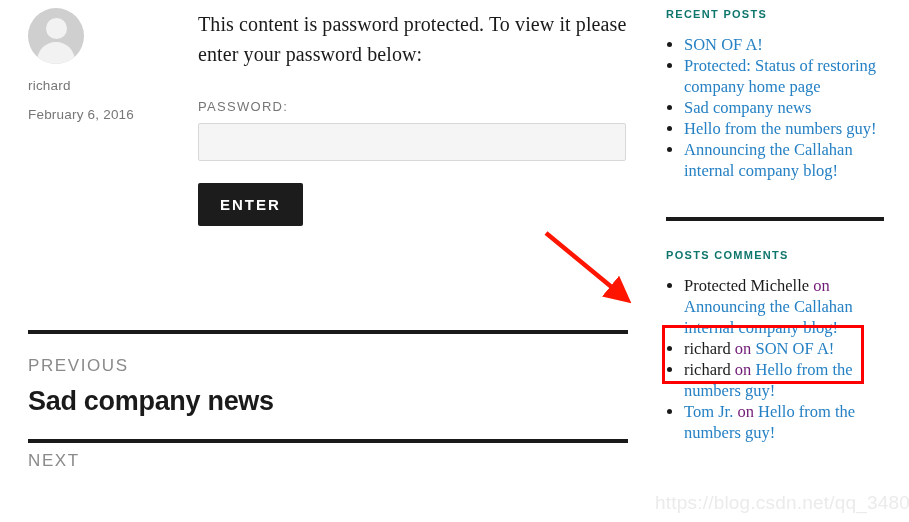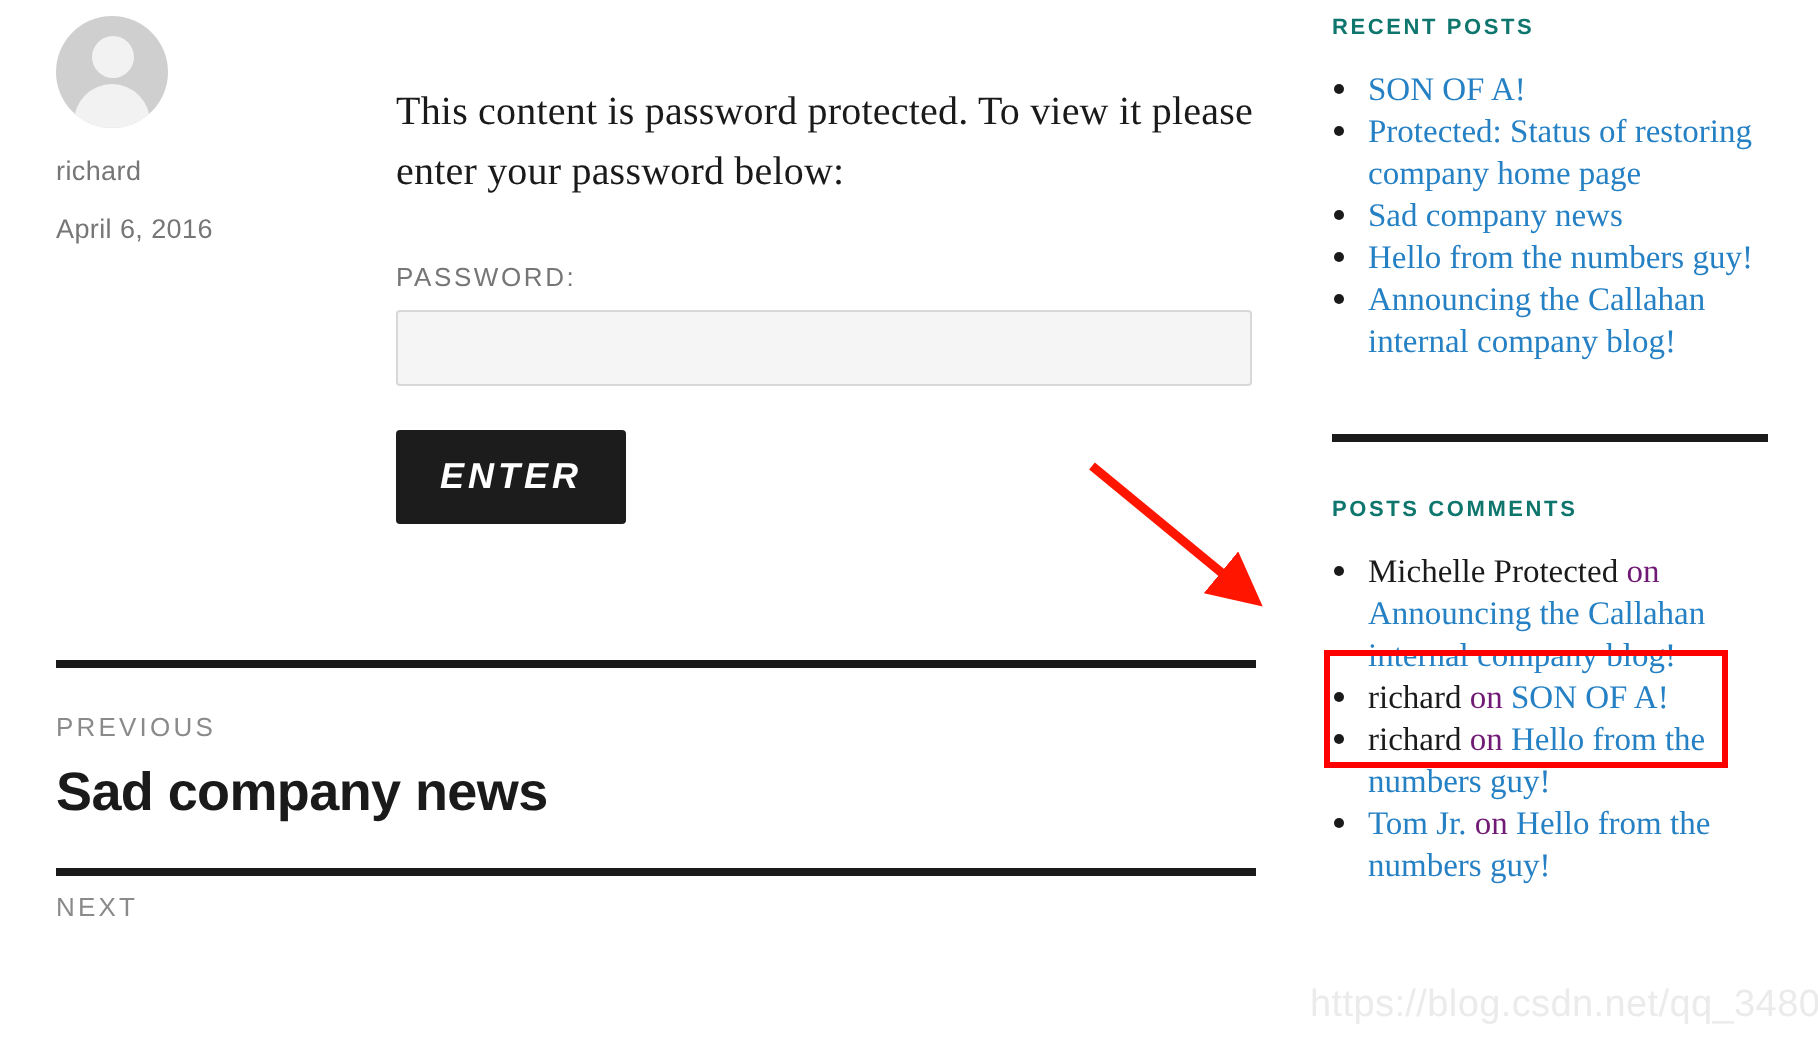--- a/index.html
+++ b/index.html
@@ -68,21 +68,20 @@
     color: #767676;
     letter-spacing: 0.2px;
   }
 
   
   .content-col {
     position: absolute;
     left: 198px;
     top: 0px;
     width: 430px;
-    margin-top: 32px;
   }
   .pw-intro {
     font-family: "Liberation Serif", serif;
     font-size: 20px;
     line-height: 30px;
     color: #1a1a1a;
     margin: 9px 0 0 0;
     letter-spacing: 0.1px;
   }
   .pw-label {
@@ -107,44 +106,43 @@
     outline: none;
   }
   .pw-submit {
     margin-top: 22px;
     background: #1c1c1c;
     color: #ffffff;
     border: 0;
     border-radius: 2px;
     padding: 13px 22px;
     font-family: "Liberation Sans", sans-serif;
-    font-size: 18px;
+    font-size: 15px;
     font-weight: bold;
     letter-spacing: 2px;
     cursor: pointer;
-    font-style: italic;
   }
 
   
   .post-nav {
     position: absolute;
     left: 28px;
     top: 330px;
     width: 600px;
   }
   .nav-rule {
     height: 4px;
     background: #1a1a1a;
     width: 600px;
   }
   .nav-block {
     padding: 22px 0 22px 0;
   }
   .nav-kicker {
-    font-size: 13px;
+    font-size: 17px;
     letter-spacing: 1.6px;
     color: #8a8a8a;
   }
   .nav-title {
     margin-top: 10px;
     font-size: 27px;
     font-weight: bold;
     color: #1a1a1a;
     letter-spacing: -0.3px;
   }
@@ -231,21 +229,21 @@
 <body>
 
 <div id="page">
 
   <div class="meta-col">
     <div class="avatar">
       <div class="head"></div>
       <div class="body"></div>
     </div>
     <div class="meta-author">richard</div>
-    <div class="meta-date">April 6, 2016</div>
+    <div class="meta-date">February 6, 2016</div>
   </div>
 
   <div class="content-col">
     <p class="pw-intro">This content is password protected. To view it please enter your password below:</p>
     <div class="pw-label">PASSWORD:</div>
     <input class="pw-input" type="password" placeholder="" style="">
     <button class="pw-submit">ENTER</button>
   </div>
 
   <div class="post-nav">
@@ -272,21 +270,21 @@
         <li><a href="#">Announcing the Callahan internal company blog!</a></li>
       </ul>
     </div>
 
     <div class="sidebar-rule"></div>
 
     <div class="widget-comments">
       <div class="widget-title">POSTS COMMENTS</div>
       <ul class="widget-list">
         <li>
-          <span class="comment-author-plain">Michelle Protected</span>
+          <span class="comment-author-plain">Protected Michelle</span>
           <span class="comment-on">on</span>
           <a href="#">Announcing the Callahan internal company blog!</a>
         </li>
         <li>
           <span class="comment-author-plain">richard</span>
           <span class="comment-on">on</span>
           <a href="#">SON OF A!</a>
         </li>
         <li>
           <span class="comment-author-plain">richard</span>

